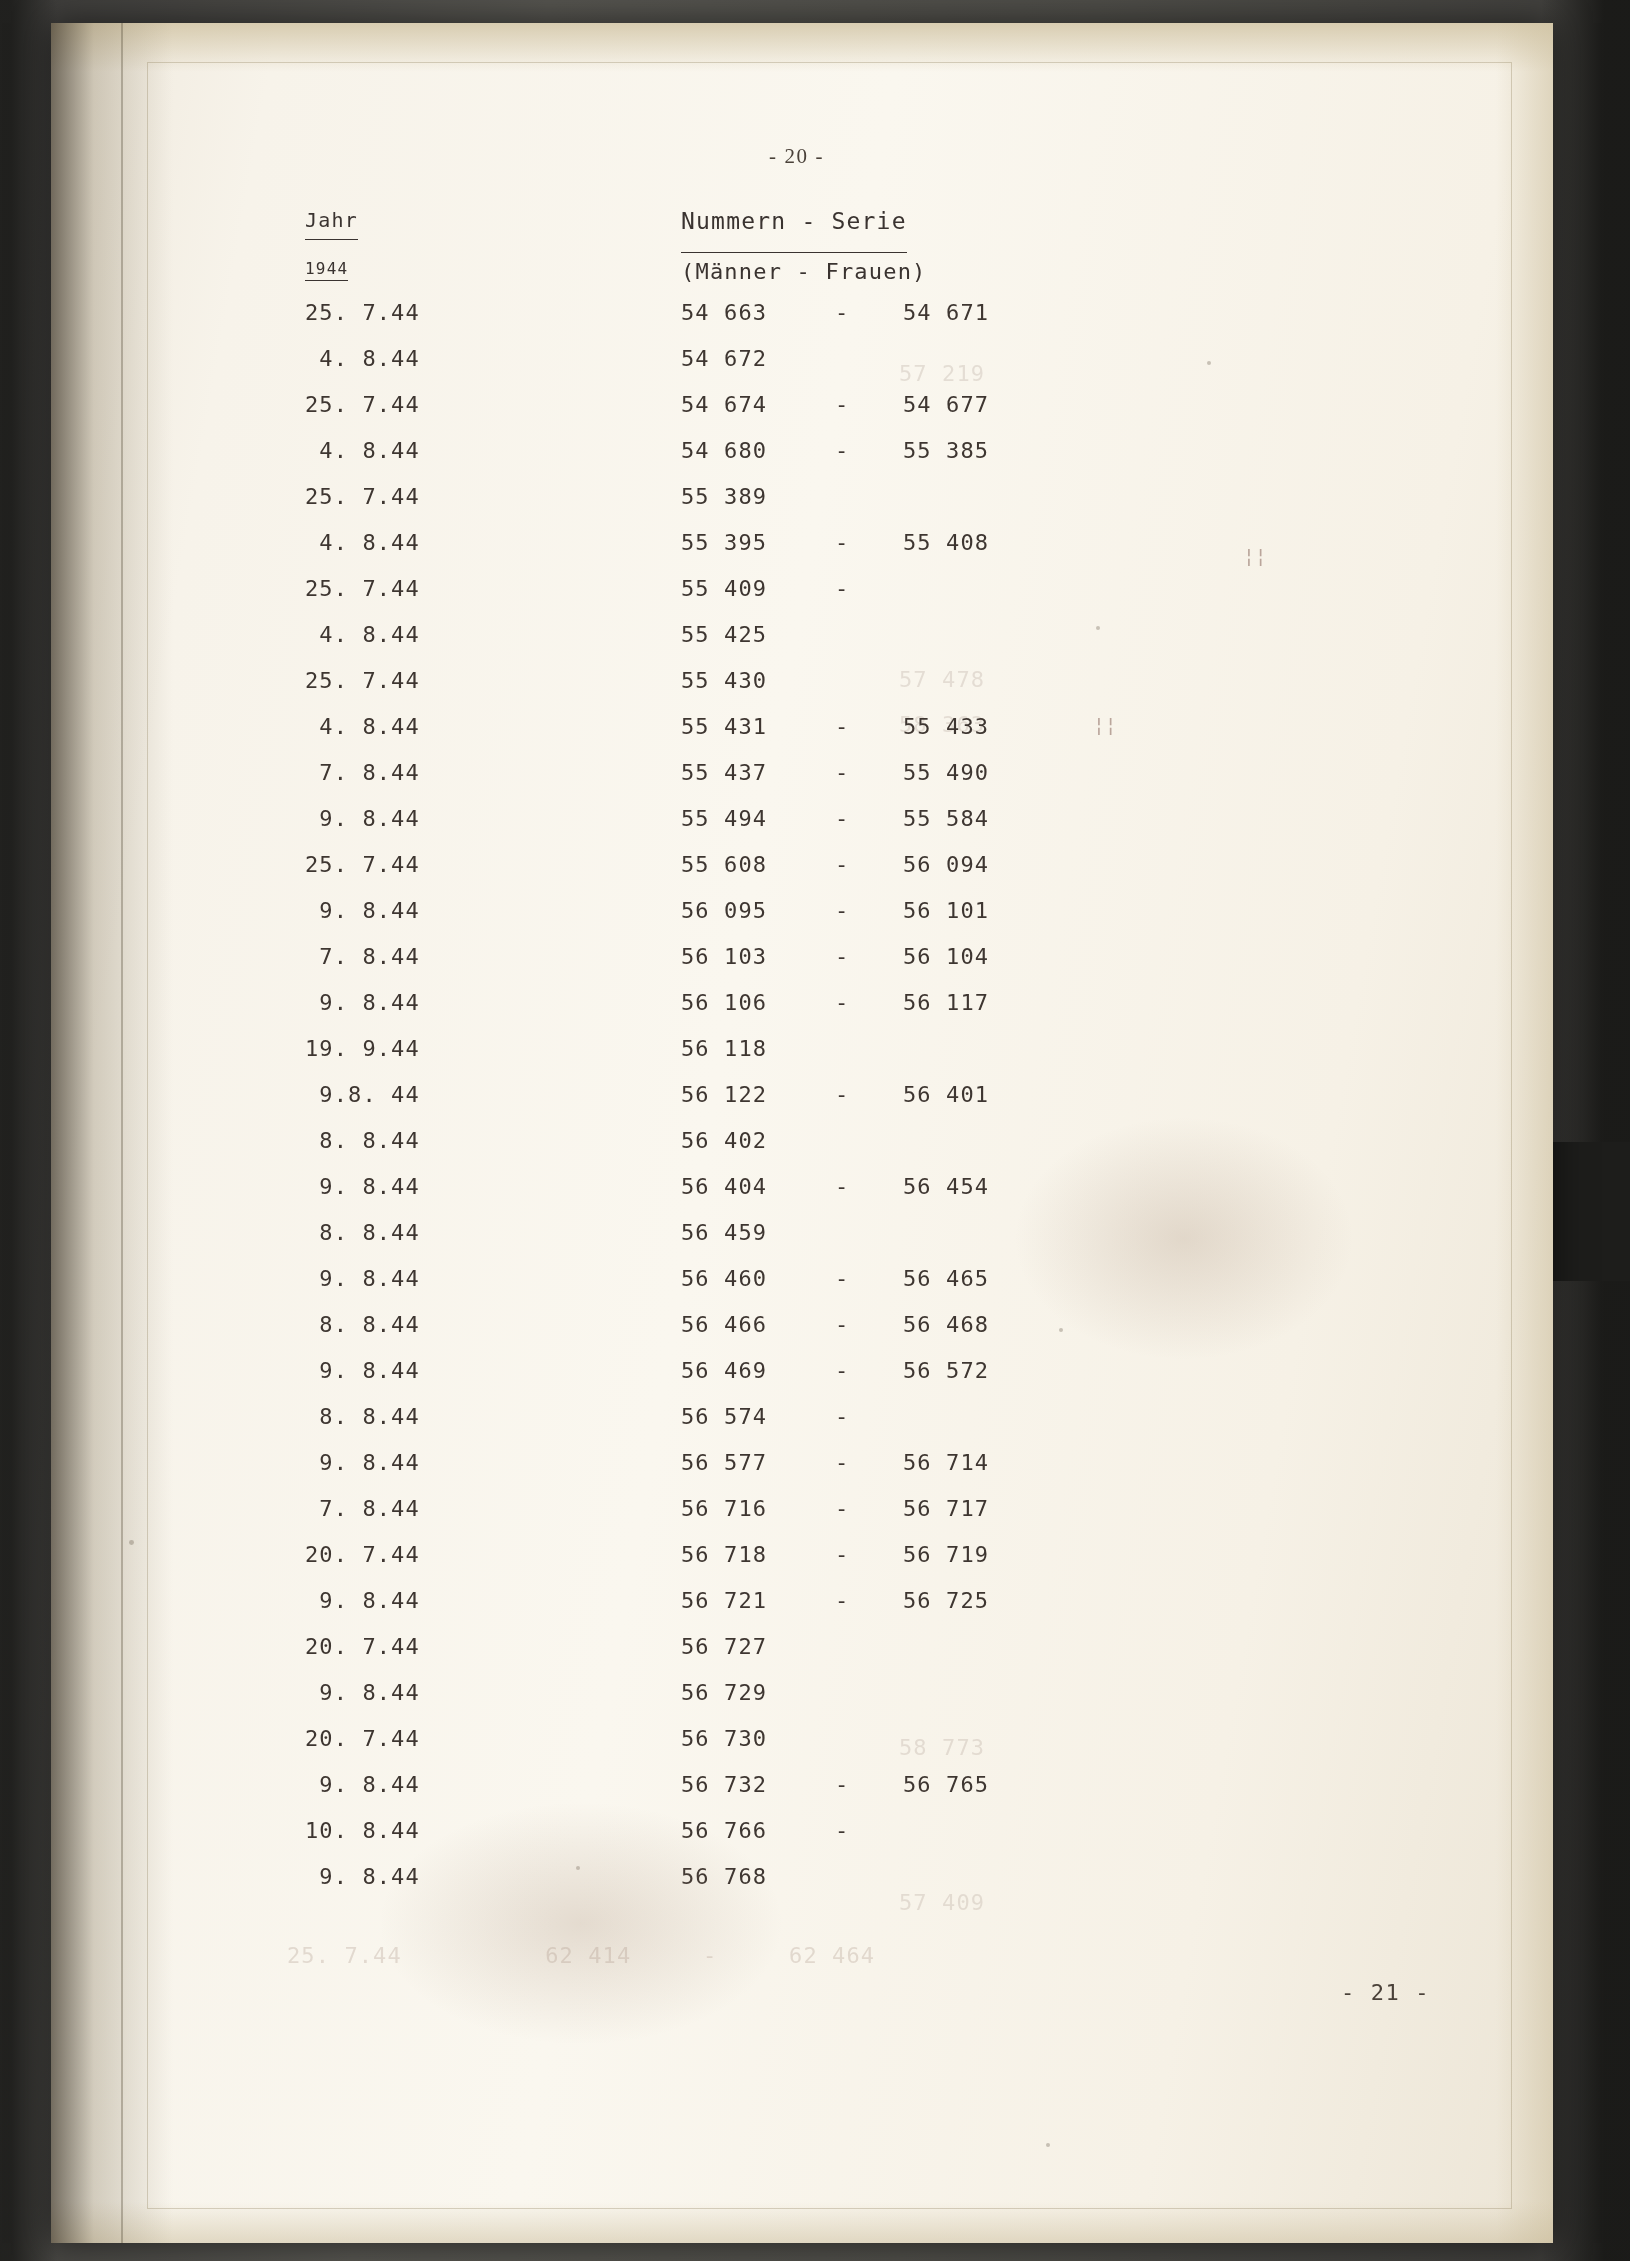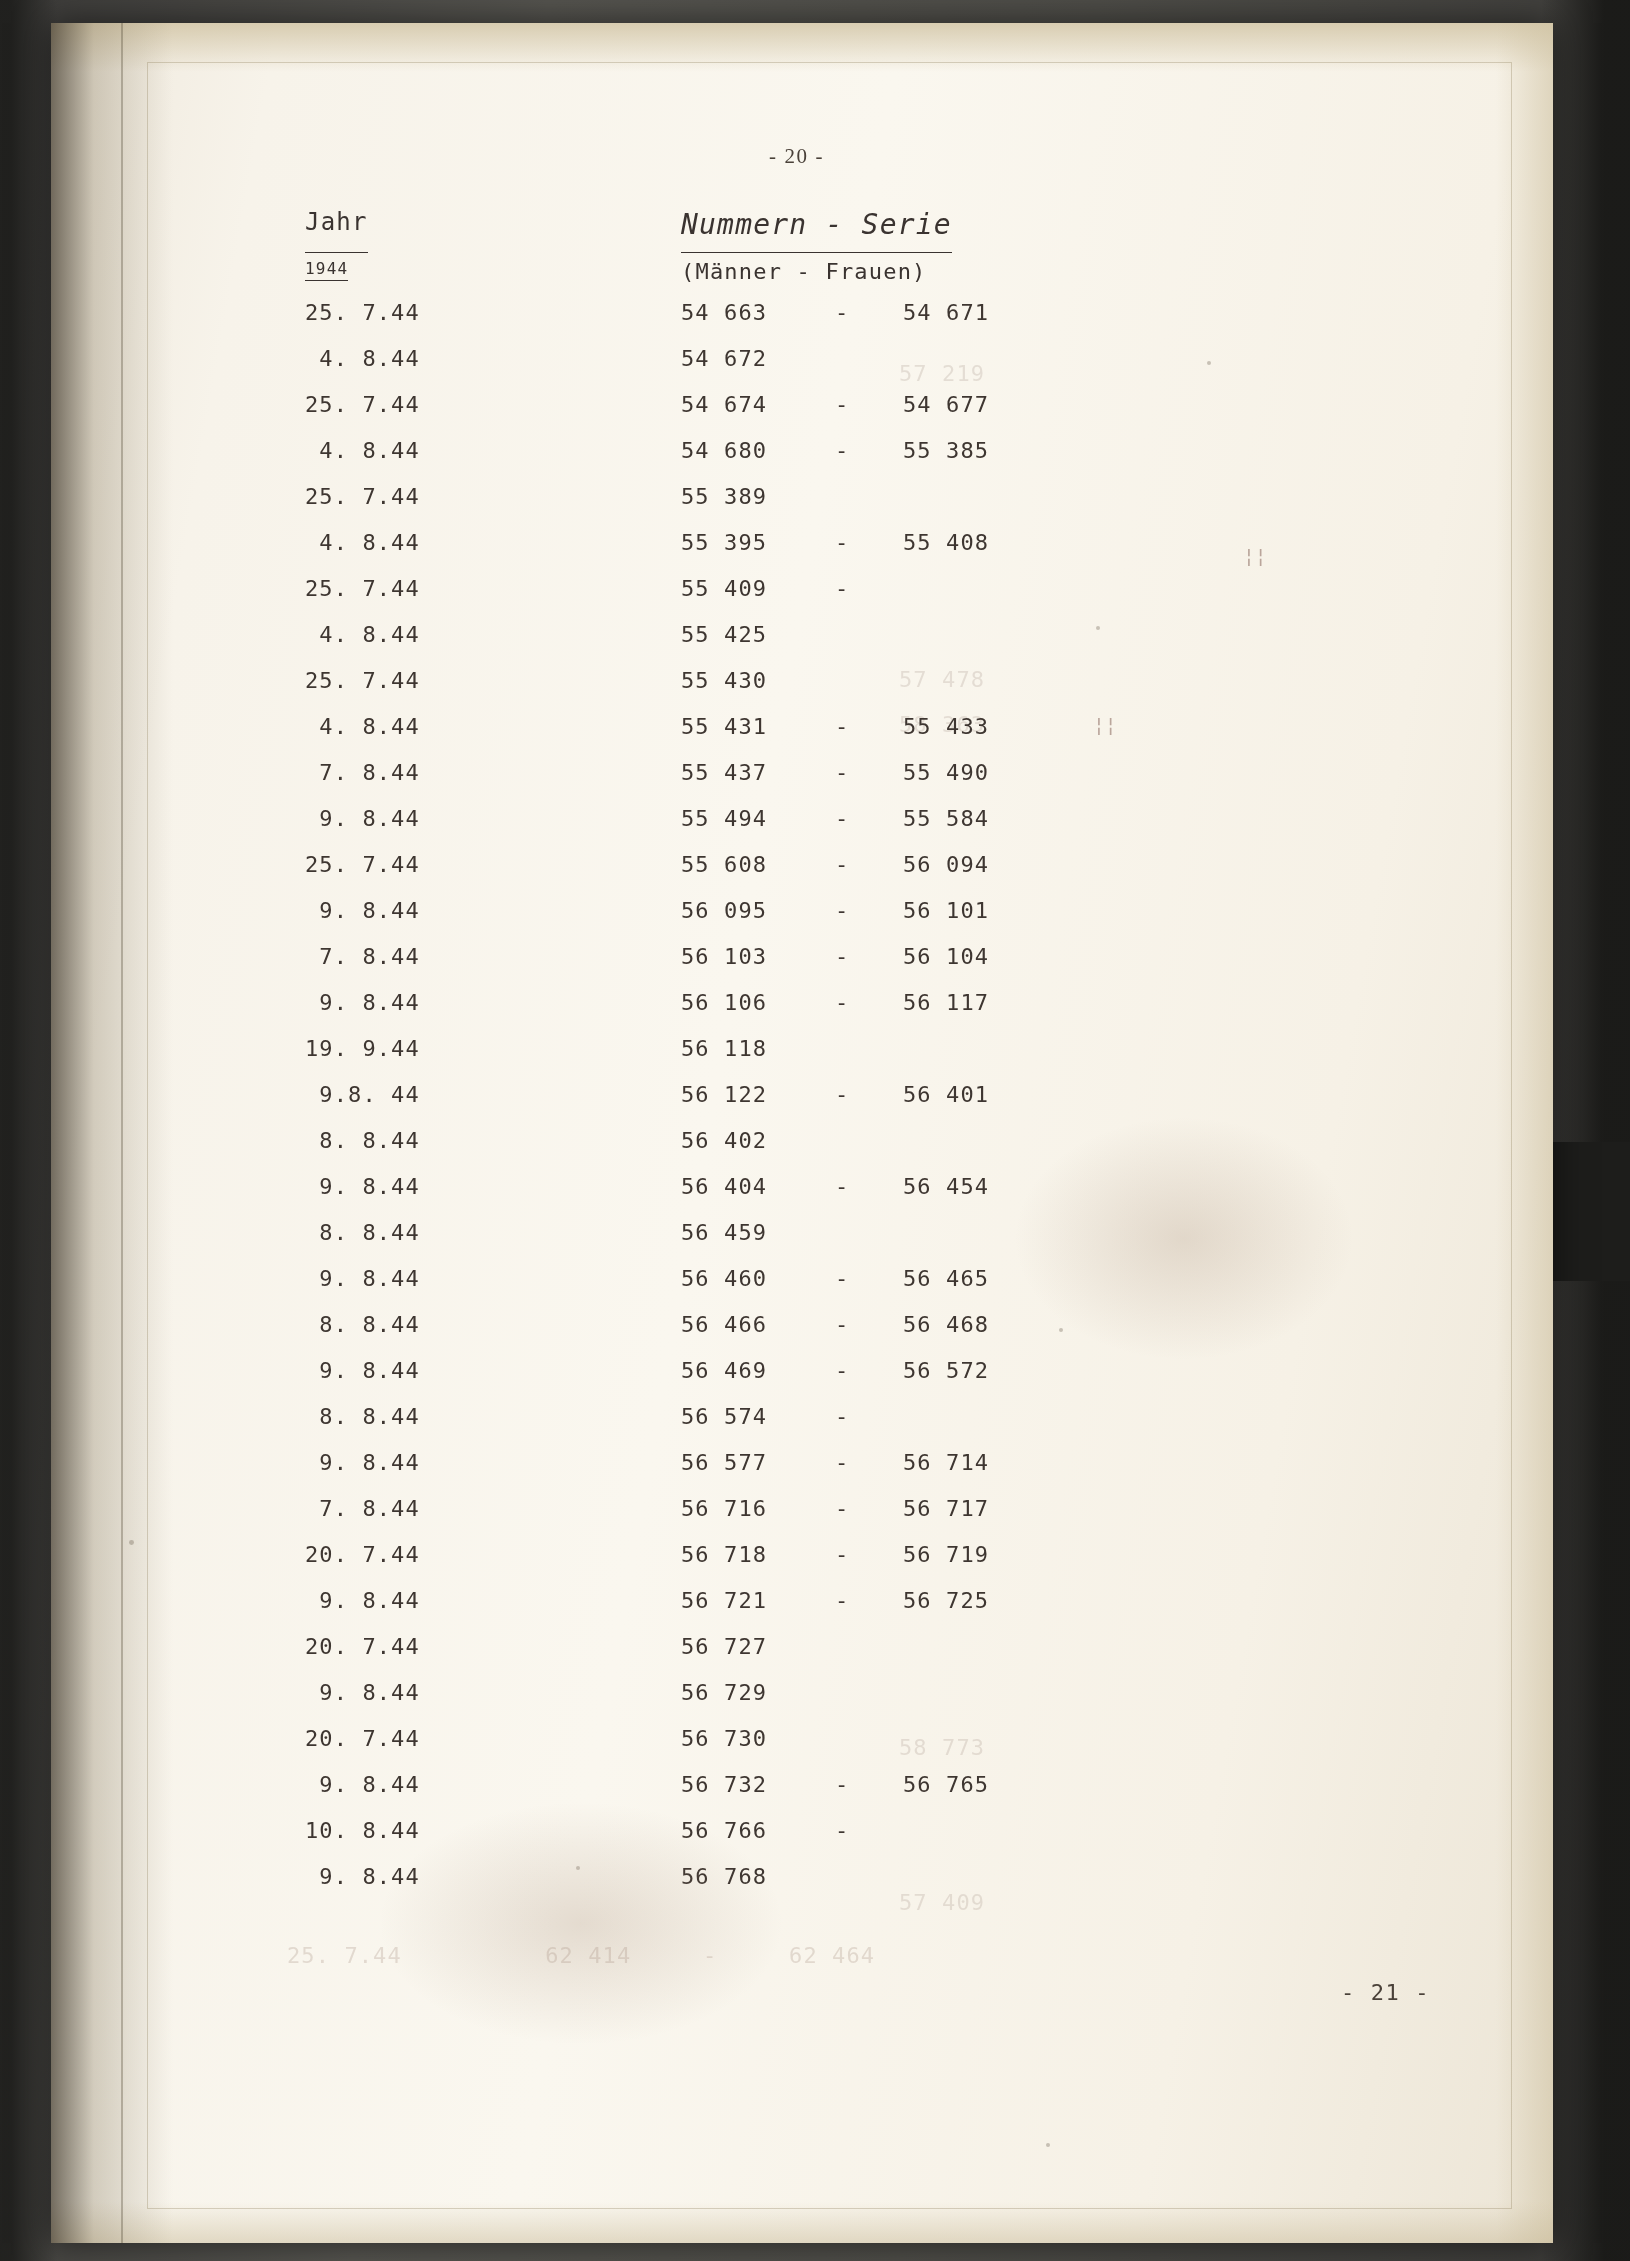--- a/index.html
+++ b/index.html
@@ -111,46 +111,45 @@
     top: 1957px;
     font-size: 22px;
     color: #4a4139;
     letter-spacing: 1.6px;
   }
 
   .hdr-left {
     position: absolute;
     left: 254px;
     top: 185px;
-    font-size: 24px;
+    font-size: 20px;
     color: #3a3330;
     border-bottom: 1.6px solid #3a3330;
-    padding-bottom: 16px;
+    padding-bottom: 7px;
     letter-spacing: 1.2px;
   }
   .hdr-year {
     position: absolute;
     left: 254px;
     top: 236px;
     font-size: 16px;
     color: #3a3330;
     border-bottom: 1.6px solid #3a3330;
     padding-bottom: 1.6px;
     letter-spacing: 1.2px;
   }
   .hdr-right {
     position: absolute;
     left: 630px;
     top: 185px;
-    font-size: 28px;
+    font-size: 23px;
     color: #3a3330;
     border-bottom: 1.6px solid #3a3330;
-    padding-bottom: 11px;
+    padding-bottom: 18px;
     letter-spacing: 1.2px;
-    font-style: italic;
   }
   .hdr-sub {
     position: absolute;
     left: 630px;
     top: 236px;
     font-size: 22px;
     color: #3a3330;
     letter-spacing: 1.2px;
   }
 

